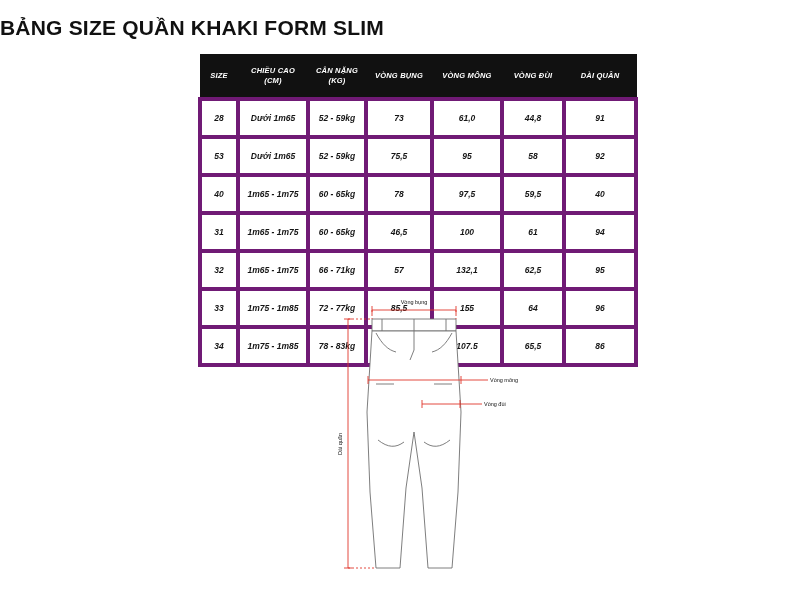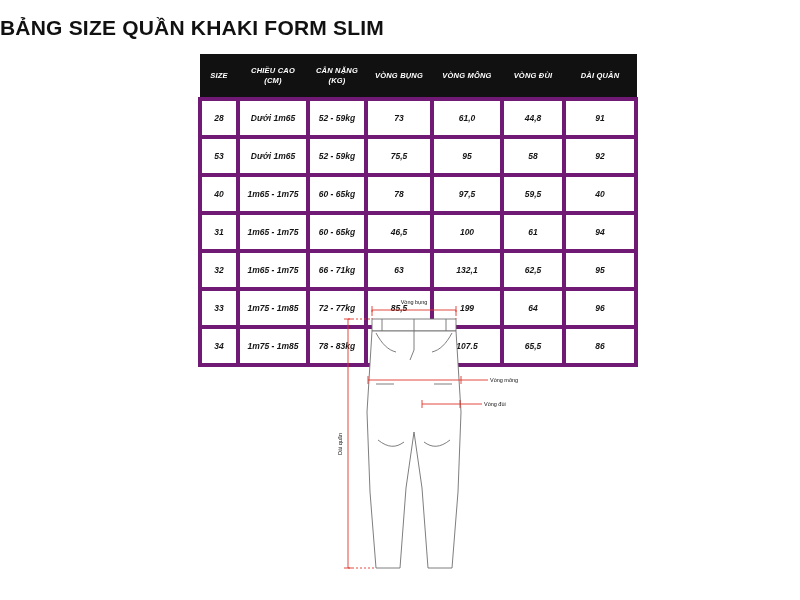--- a/index.html
+++ b/index.html
@@ -181,31 +181,31 @@
           <td>60 - 65kg</td>
           <td>46,5</td>
           <td>100</td>
           <td>61</td>
           <td>94</td>
         </tr>
         <tr>
           <td class="first">32</td>
           <td>1m65 - 1m75</td>
           <td>66 - 71kg</td>
-          <td>63</td>
+          <td>57</td>
           <td>132,1</td>
           <td>62,5</td>
           <td>95</td>
         </tr>
         <tr>
           <td class="first">33</td>
           <td>1m75 - 1m85</td>
           <td>72 - 77kg</td>
           <td>85,5</td>
-          <td>199</td>
+          <td>155</td>
           <td>64</td>
           <td>96</td>
         </tr>
         <tr>
           <td class="first">34</td>
           <td>1m75 - 1m85</td>
           <td>78 - 83kg</td>
           <td>88</td>
           <td>107.5</td>
           <td>65,5</td>

